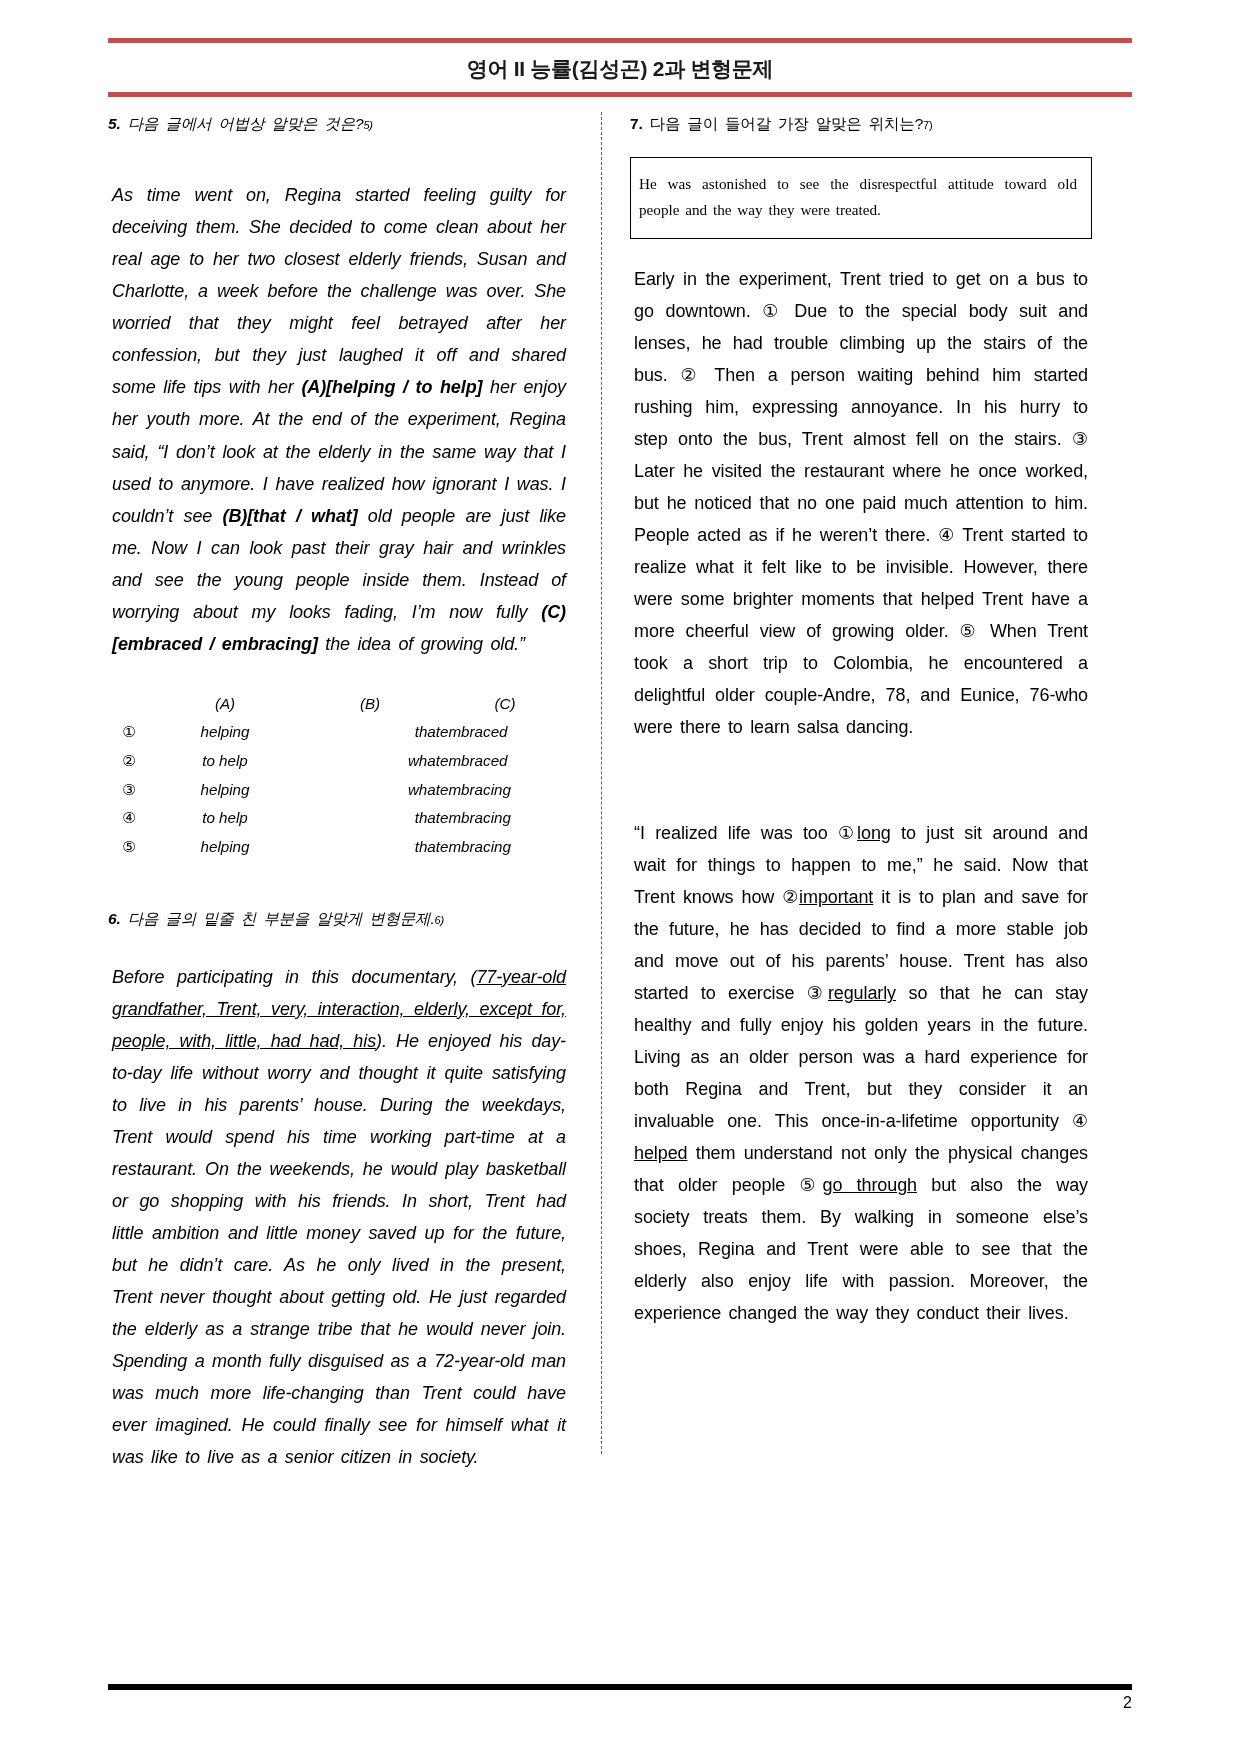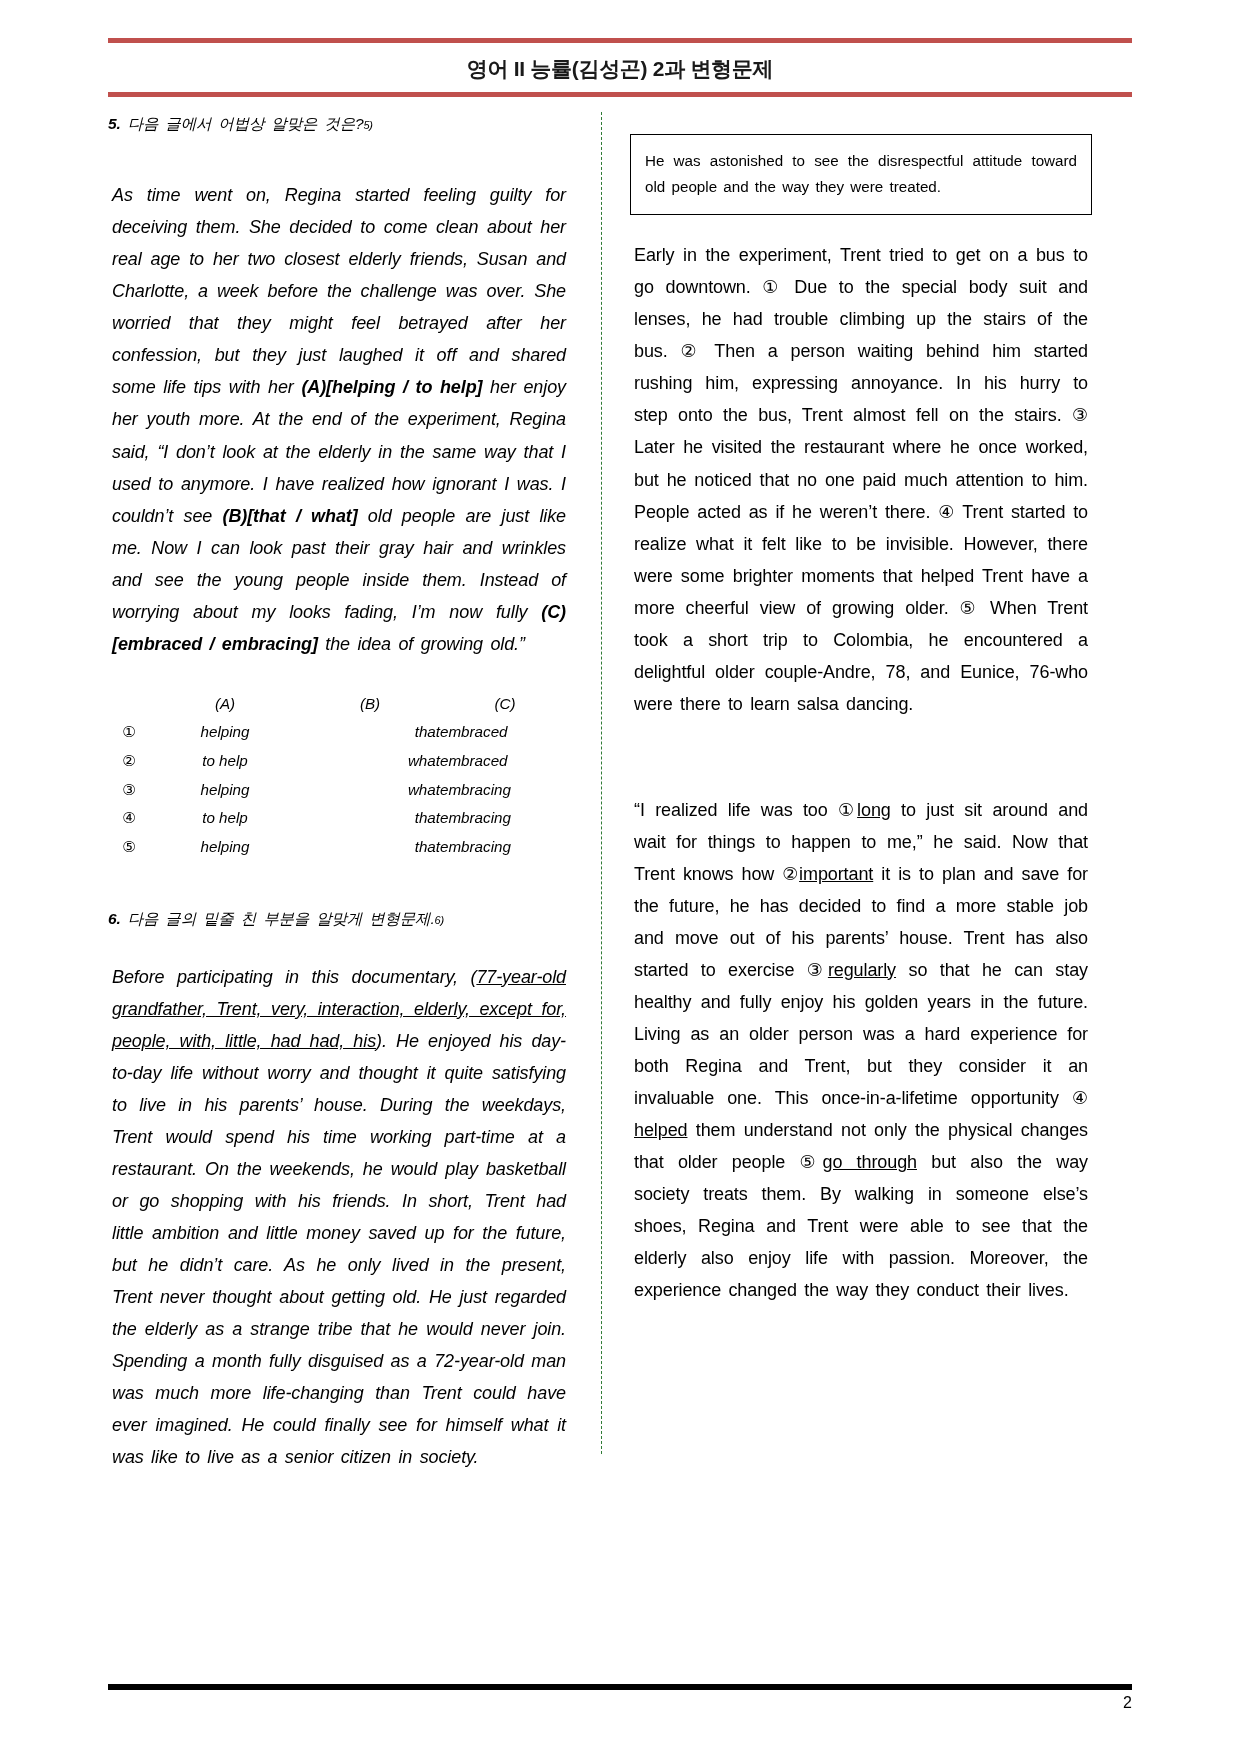--- a/index.html
+++ b/index.html
@@ -118,27 +118,28 @@
   .ct-b     { width: 140px; text-align: right; }
   .ct-c     { text-align: left; }
   .ct-head td { text-align: center; }
   .ct-head .ct-a { text-align: center; padding-left: 0; }
   .ct-head .ct-b { text-align: center; }
   .ct-head .ct-c { text-align: center; }
 
   
   .boxed {
     border: 1.2px solid #000;
-    padding: 13px 14px 14px 14px;
+    padding: 13px 14px 14px 8px;
     margin: 22px 0 24px 0;
     font-size: 15.2px;
     line-height: 1.72;
     text-align: justify;
     text-justify: inter-word;
     word-spacing: 2px;
+    font-family: Liberation Serif, serif;
   }
 
   
   .rule-black {
     position: absolute;
     left: 108px;
     top: 1684px;
     width: 1024px;
     height: 6px;
     background: #000000;
@@ -223,20 +224,21 @@
       <div class="gap-sm"></div>
 
       <p class="passage spaced"><span>Before participating in this documentary, (</span><span class="u">77-year-old grandfather, Trent, very, interaction, elderly, except for, people, with, little, had had, his</span><span>). He enjoyed his day-to-day life without worry and thought it quite satisfying to live in his parents’ house. During the weekdays, Trent would spend his time working part-time at a restaurant. On the weekends, he would play basketball or go shopping with his friends. In short, Trent had little ambition and little money saved up for the future, but he didn’t care. As he only lived in the present, Trent never thought about getting old. He just regarded the elderly as a strange tribe that he would never join. Spending a month fully disguised as a 72-year-old man was much more life-changing than Trent could have ever imagined. He could finally see for himself what it was like to live as a senior citizen in society.</span></p>
     </div>
 
   </div>
 
   <div class="col col-right">
 
     <div>
+      <p class="q-head"><span class="qnum">7.</span> <span>다음 글이 들어갈 가장 알맞은 위치는?</span><span class="sup">7)</span></p>
 
       <div class="boxed">He was astonished to see the disrespectful attitude toward old people and the way they were treated.</div>
 
       <p class="passage spaced"><span>Early in the experiment, Trent tried to get on a bus to go downtown. </span><span>①</span><span> Due to the special body suit and lenses, he had trouble climbing up the stairs of the bus. </span><span>②</span><span> Then a person waiting behind him started rushing him, expressing annoyance. In his hurry to step onto the bus, Trent almost fell on the stairs. </span><span>③</span><span> Later he visited the restaurant where he once worked, but he noticed that no one paid much attention to him. People acted as if he weren’t there. </span><span>④</span><span> Trent started to realize what it felt like to be invisible. However, there were some brighter moments that helped Trent have a more cheerful view of growing older. </span><span>⑤</span><span> When Trent took a short trip to Colombia, he encountered a delightful older couple-Andre, 78, and Eunice, 76-who were there to learn salsa dancing.</span></p>
     </div>
 
     <div class="gap-lg"></div>
 
     <div>
 

